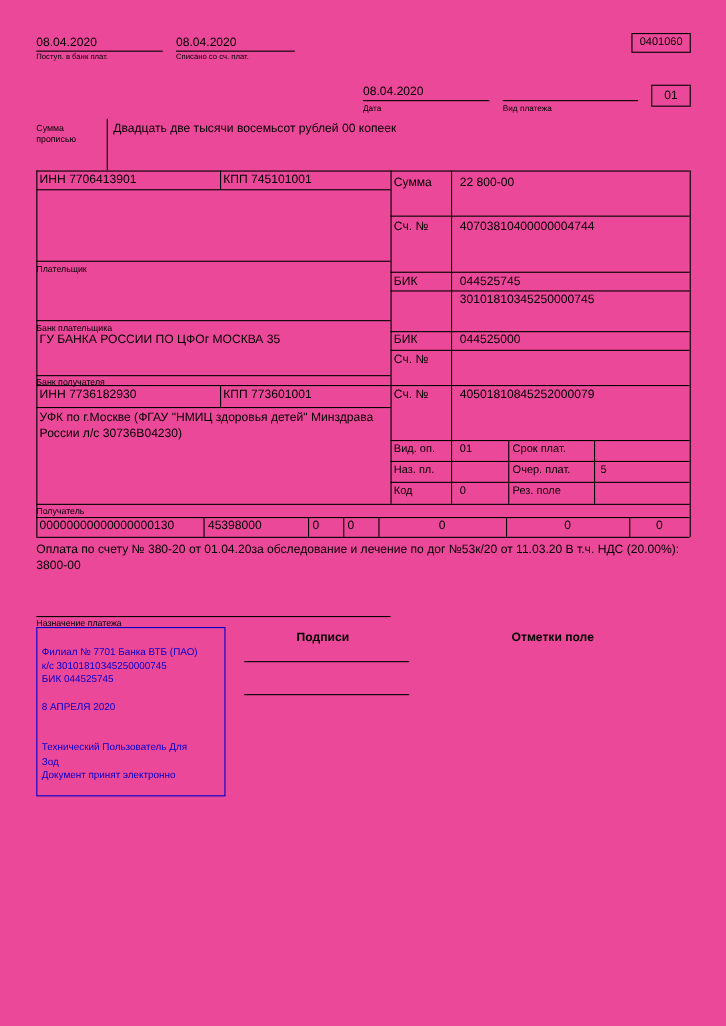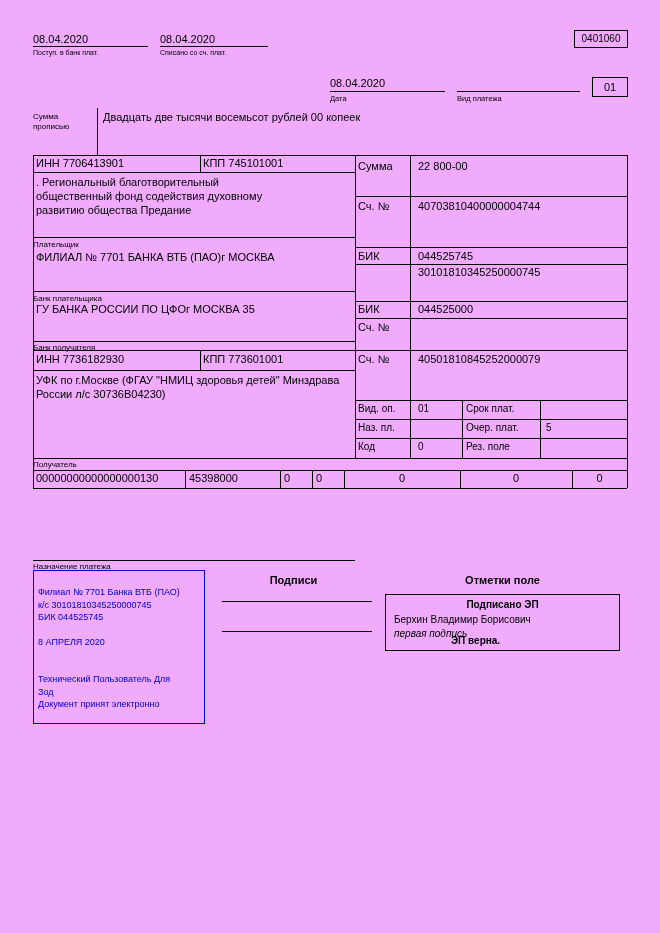--- a/index.html
+++ b/index.html
@@ -1,17 +1,17 @@
 <!DOCTYPE html>
 <html><head>
 <meta charset="utf-8">
 <style>
   html,body { margin:0; padding:0; background:#ffffff; }
   .page {
-    position:relative; width:660px; height:933px; background:#f0abfc;
+    position:relative; width:660px; height:933px; background:#ec4899;
     font-family:"Liberation Sans", sans-serif; color:#000; overflow:hidden;
   }
   .t  { position:absolute; font-size:11px; line-height:1.25; white-space:pre-line; }
   .b  { font-weight:bold; }
   .i  { font-style:italic; }
   .cap { position:absolute; font-size:8px; line-height:1.2; white-space:nowrap; }
   .sm  { position:absolute; font-size:7px; line-height:1.2; white-space:nowrap; }
   .hl { position:absolute; height:1px; background:#000; }
   .vl { position:absolute; width:1px; background:#000; }
   .bx { position:absolute; border:1px solid #000; box-sizing:border-box; }
@@ -65,30 +65,26 @@
 
   <div class="vl" style="left:200px; top:155px; height:17px;"></div>
   <div class="hl" style="left:33px; top:172px; width:322px;"></div>
   <div class="t" style="left:36px; top:157px;">ИНН 7706413901</div>
   <div class="t" style="left:203px; top:157px;">КПП 745101001</div>
 
   <div class="t" style="left:358px; top:160px;">Сумма</div>
   <div class="t" style="left:418px; top:160px;">22 800-00</div>
   <div class="hl" style="left:355px; top:196px; width:272px;"></div>
 
-  <div class="t" style="left:36px; top:176px;">. Региональный благотворительный
-общественный фонд содействия духовному
-развитию общества Предание</div>
   <div class="t" style="left:358px; top:200px;">Сч. №</div>
   <div class="t" style="left:418px; top:200px;">40703810400000004744</div>
   <div class="hl" style="left:33px; top:237px; width:322px;"></div>
   <div class="cap" style="left:33px; top:240px;">Плательщик</div>
   <div class="hl" style="left:355px; top:247px; width:272px;"></div>
 
-  <div class="t" style="left:36px; top:251px;">ФИЛИАЛ № 7701 БАНКА ВТБ (ПАО)г МОСКВА</div>
   <div class="t" style="left:358px; top:250px;">БИК</div>
   <div class="t" style="left:418px; top:250px;">044525745</div>
   <div class="hl" style="left:355px; top:264px; width:272px;"></div>
   <div class="t" style="left:418px; top:266px;">30101810345250000745</div>
   <div class="hl" style="left:33px; top:291px; width:322px;"></div>
   <div class="cap" style="left:33px; top:294px;">Банк плательщика</div>
   <div class="hl" style="left:355px; top:301px; width:272px;"></div>
 
   <div class="t" style="left:36px; top:303px;">ГУ БАНКА РОССИИ ПО ЦФОг МОСКВА 35</div>
   <div class="t" style="left:358px; top:303px;">БИК</div>
@@ -135,20 +131,22 @@
   <div class="vl" style="left:460px; top:470px; height:18px;"></div>
   <div class="vl" style="left:572px; top:470px; height:18px;"></div>
   <div class="t" style="left:36px;  top:472px;">00000000000000000130</div>
   <div class="t" style="left:189px; top:472px;">45398000</div>
   <div class="t" style="left:284px; top:472px;">0</div>
   <div class="t" style="left:316px; top:472px;">0</div>
   <div class="t center" style="left:344px; top:472px; width:116px;">0</div>
   <div class="t center" style="left:460px; top:472px; width:112px;">0</div>
   <div class="t center" style="left:572px; top:472px; width:55px;">0</div>
 
+  <div class="t" style="left:33px; top:494px; width:594px;">Оплата по счету № 380-20 от 01.04.20за обследование и лечение по дог №53к/20 от 11.03.20 В т.ч. НДС (20.00%):
+3800-00</div>
   <div class="hl" style="left:33px; top:560px; width:322px;"></div>
   <div class="cap" style="left:33px; top:562px;">Назначение платежа</div>
 
   <div class="stamp">
     <div>Филиал № 7701 Банка ВТБ (ПАО)
 к/с 30101810345250000745
 БИК 044525745
 
 8 АПРЕЛЯ 2020
 
@@ -156,20 +154,14 @@
 Технический Пользователь Для
 Зод
 Документ принят электронно</div>
   </div>
 
   <div class="t b center" style="left:215px; top:574px; width:157px;">Подписи</div>
   <div class="hl" style="left:222px; top:601px; width:150px;"></div>
   <div class="hl" style="left:222px; top:631px; width:150px;"></div>
 
   <div class="t b center" style="left:385px; top:574px; width:235px;">Отметки поле</div>
-  <div class="esign">
-    <div class="row b center" style="left:0; top:4px; width:233px;">Подписано ЭП</div>
-    <div class="row" style="left:8px; top:19px;">Берхин Владимир Борисович</div>
-    <div class="row i" style="left:8px; top:33px;">первая подпись</div>
-    <div class="row b" style="left:65px; top:40px;">ЭП верна.</div>
-  </div>
 
 </div>
 
 </body></html>

